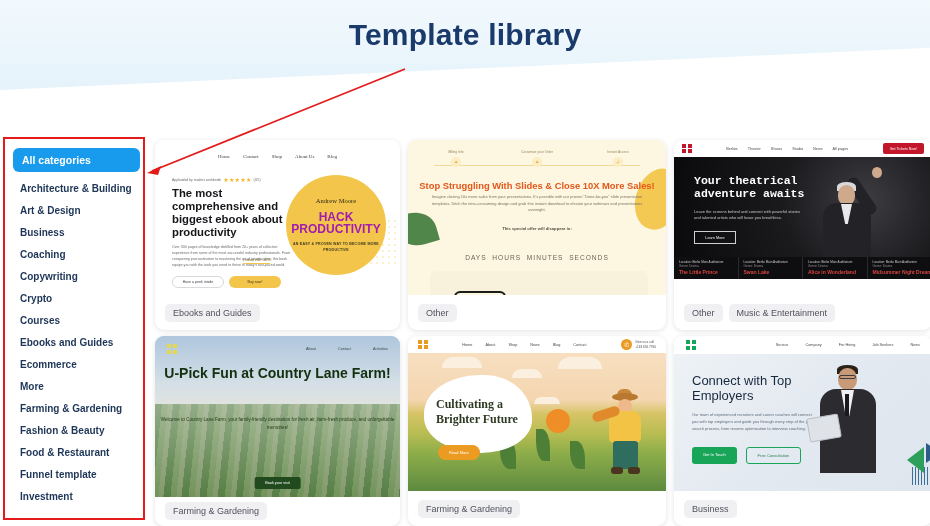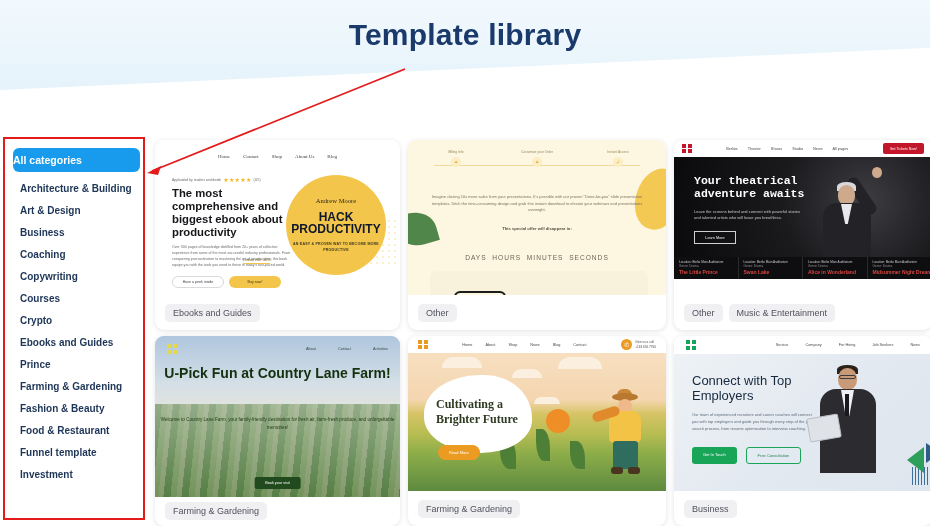--- a/index.html
+++ b/index.html
@@ -37,21 +37,21 @@
 
   
   .sidebar {
     position: absolute; left: 0; top: 140px; width: 150px; height: 386px;
     background: #ffffff; padding: 6px 0 0 0;
   }
   .cat-pill {
     margin: 2px 10px 0 13px; height: 24px; border-radius: 6px;
     background: #189bec; color: #ffffff;
     font-size: 10.5px; font-weight: bold;
-    display: flex; align-items: center; padding-left: 0;
+    display: flex; align-items: center; padding-left: 9px;
     cursor: pointer;
   }
   .cat-item {
     height: 22px; margin-left: 20px;
     display: flex; align-items: center;
     font-size: 10px; font-weight: bold; color: #1d3557;
     cursor: pointer;
   }
   .cat-spacer { height: 5px; }
 
@@ -103,21 +103,21 @@
   .c1 .b1 { width: 52px; height: 12px; border: .7px solid #d8d8dd; border-radius: 7px;
     font-size: 3.6px; color: #44444a; display:flex;align-items:center;justify-content:center; }
   .c1 .b2 { width: 52px; height: 12px; background: #f3c64b; border-radius: 7px;
     font-size: 3.6px; color: #3f3418; display:flex;align-items:center;justify-content:center; }
   .c1 .limited { position:absolute; left: 88px; top: 118px; font-size: 3.4px; color: #7a6a2c;
     border-bottom: .7px solid #f3c64b; padding-bottom: 1px; }
   .c1 .circle { position: absolute; right: 14px; top: 35px; width: 100px; height: 100px;
     border-radius: 50%; background: #f3c64b;
     display:flex; flex-direction: column; align-items:center; justify-content:center; }
   .c1 .author { font-family: "Liberation Serif", serif; font-size: 6.6px; color: #2e2a18; }
-  .c1 .hp { font-size: 12px; font-weight: bold; color: #0f172a; line-height: 1.05; text-align:center; margin-top:7px; }
+  .c1 .hp { font-size: 12px; font-weight: bold; color: #a21caf; line-height: 1.05; text-align:center; margin-top:7px; }
   .c1 .subline { font-size: 3.6px; font-weight: bold; color: #423a1f; text-align:center; line-height:1.7; margin-top: 5px; letter-spacing:.2px;}
   .c1 .dots { position:absolute; right: 4px; top: 78px; width: 40px; height: 46px;
      background-image: radial-gradient(#f3c64b 16%, transparent 17%);
      background-size: 6px 6px; opacity: .85; }
 
   
   .c2 { background: #fdf6e0; height: 155px; position: relative; overflow:hidden;}
   .c2 .steps { position:absolute; top:10px; left:18px; right: 18px; height: 22px; }
   .c2 .line { position:absolute; top: 15px; left: 8px; right: 8px; height: 1px; background: #f0d99b; }
   .c2 .step { position:absolute; width: 60px; text-align:center; font-size: 3.3px; color:#9a8b63; }
@@ -292,30 +292,33 @@
   <div class="cat-item">
       <span>Business</span>
     </div>
   <div class="cat-item">
       <span>Coaching</span>
     </div>
   <div class="cat-item">
       <span>Copywriting</span>
     </div>
   <div class="cat-item">
+      <span>Crypto</span>
+    </div>
+  <div class="cat-item">
       <span>Courses</span>
     </div>
   <div class="cat-item">
-      <span>Crypto</span>
-    </div>
-  <div class="cat-item">
       <span>Ebooks and Guides</span>
     </div>
   <div class="cat-item">
-      <span>Prince</span>
+      <span>Ecommerce</span>
+    </div>
+  <div class="cat-item">
+      <span>More</span>
     </div>
   <div class="cat-item">
       <span>Farming &amp; Gardening</span>
     </div>
   <div class="cat-item">
       <span>Fashion &amp; Beauty</span>
     </div>
   <div class="cat-item">
       <span>Food &amp; Restaurant</span>
     </div>
@@ -382,20 +385,21 @@
         </div>
         <div class="step" style="left:50%;margin-left:-30px">
           <div>Customize your Order</div>
           <div class="dot">✦</div>
         </div>
         <div class="step" style="right:0">
           <div>Instant Access</div>
           <div class="dot">✓</div>
         </div>
       </div>
+      <h3>Stop Struggling With Slides &amp; Close 10X More Sales!</h3>
       <div class="desc">Imagine closing 10x more sales from your presentations. It's possible with our proven "Done-for-you" slide presentation templates. Ditch the time-consuming design and grab this instant download to elevate your webinars and presentations overnight.</div>
       <div class="offer">This special offer will disappear in:</div>
       <div class="tlabels">
         <span>DAYS</span>&nbsp;
         <span>HOURS</span>&nbsp;
         <span>MINUTES</span>&nbsp;
         <span>SECONDS</span>
       </div>
       <div class="prodbox">
         <div class="prodimg"></div>

